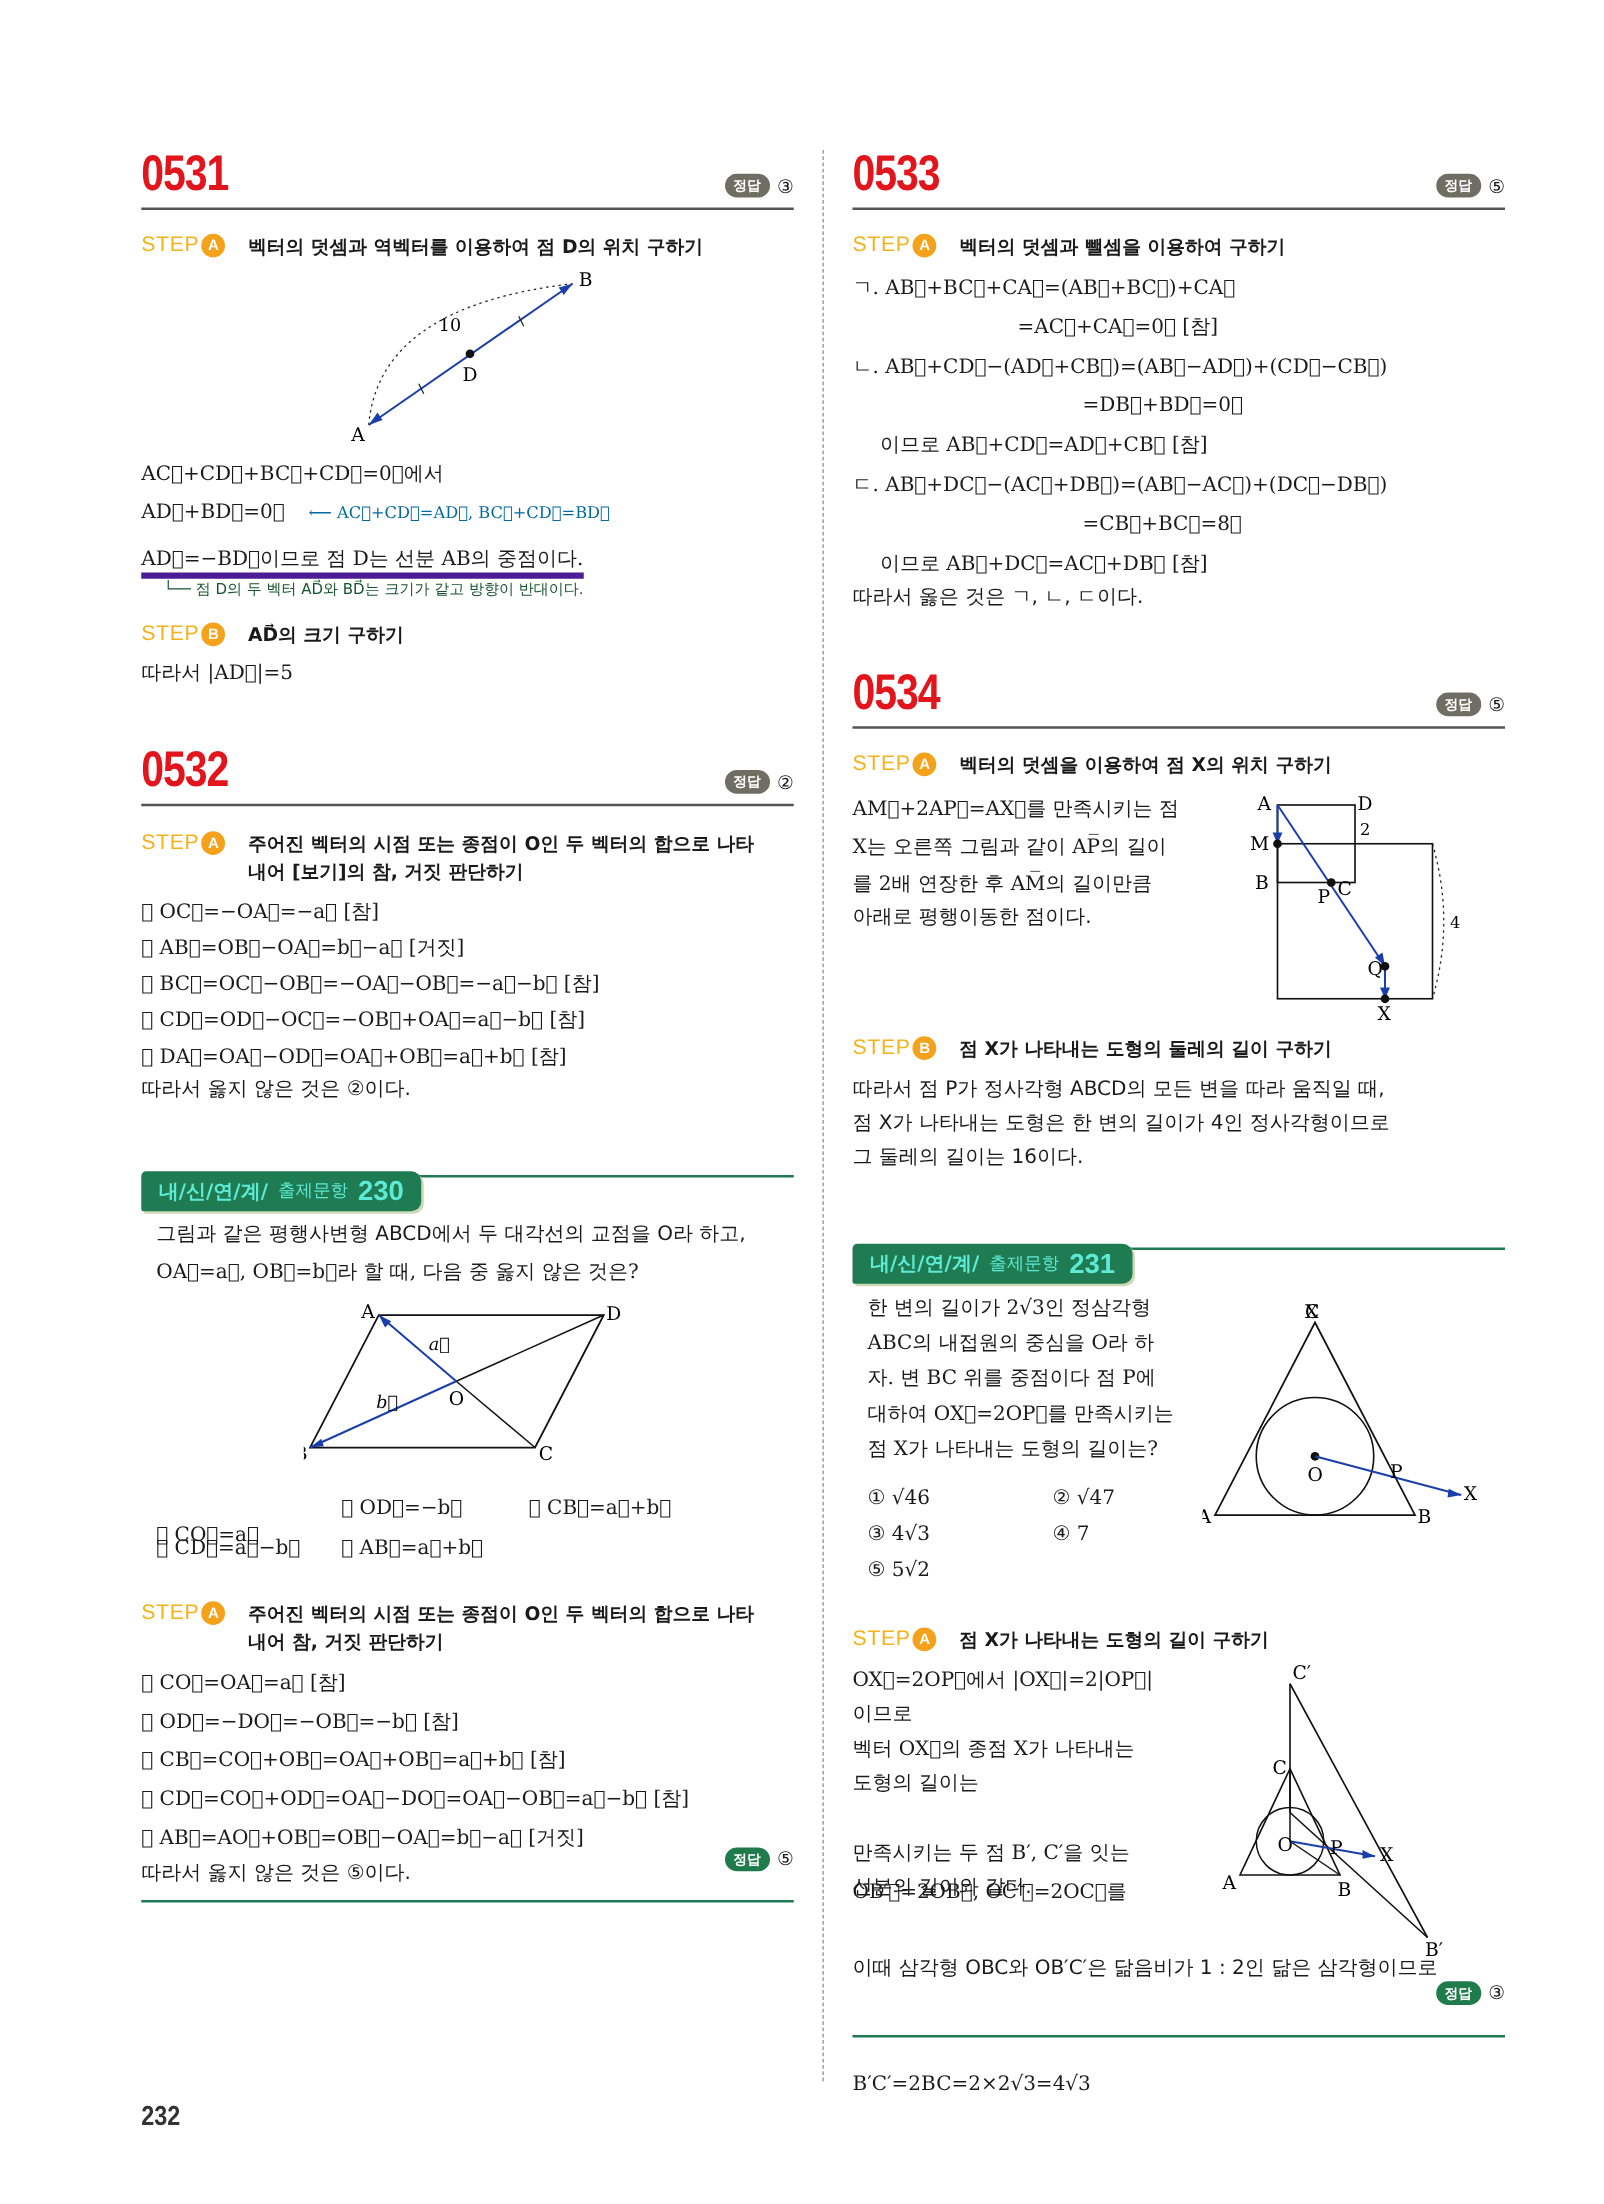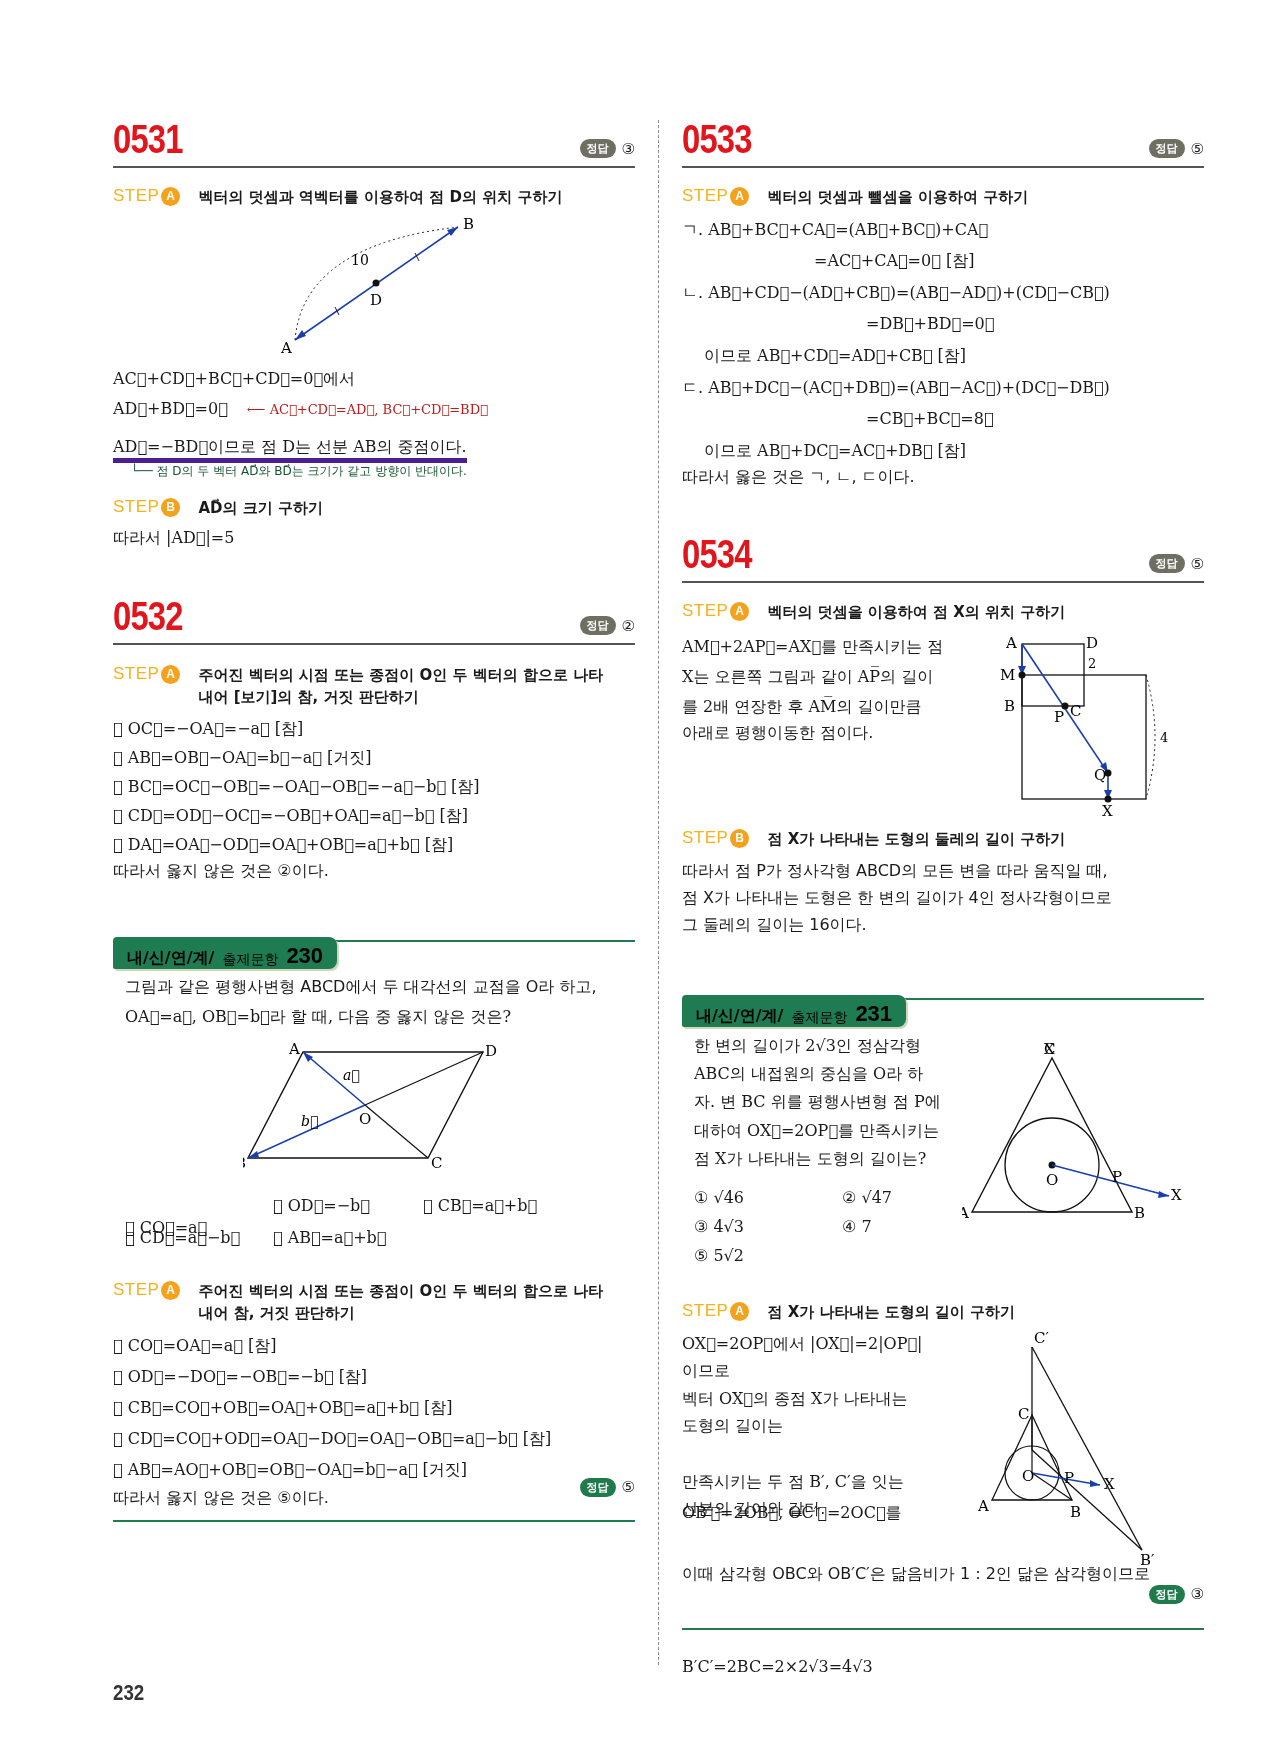--- a/index.html
+++ b/index.html
@@ -18,25 +18,25 @@
   .answer-pill { background: #6e6e62; color: #fff; font-size: 11px; border-radius: 10px; padding: 2px 7px; font-weight: bold; }
   .answer-pill.green { background: #1f7a4c; }
   .answer-val { font-size: 15px; }
 
   .step { position: absolute; left: 0; display: flex; align-items: flex-start; gap: 8px; }
   .step-label { color: #f4b21b; font-family: "Liberation Sans", sans-serif; font-size: 17px; letter-spacing: 0.5px; display: flex; align-items: center; gap: 2px; white-space: nowrap; }
   .step-badge { display: inline-flex; width: 19px; height: 19px; border-radius: 50%; background: #f4a21b; color: #fff; font-size: 12px; font-weight: bold; align-items: center; justify-content: center; }
   .step-title { font-weight: bold; font-size: 15px; line-height: 22px; color: #1a1a1a; padding-left: 10px; }
 
   .line { position: absolute; left: 0; font-size: 16px; white-space: nowrap; line-height: 22px; text-align: right; }
-  .note-red { color: #b91c1c; font-size: 13px; }
+  .note-red { color: #0369a1; font-size: 13px; }
   .note-blue { color: #14532d; font-size: 12px; }
 
   .naesin-banner { position: absolute; left: 0; width: 522px; height: 32px; }
-  .naesin-tab { position: absolute; left: 0; top: 0; height: 32px; padding: 0 14px; background: #1e7b52; color: #000000; border-radius: 4px 8px 8px 2px; display: flex; align-items: flex-end; gap: 8px; box-shadow: 2px 2px 0 #cfd8b8; }
+  .naesin-tab { position: absolute; left: 0; top: 0; height: 32px; padding: 0 14px; background: #1e7b52; color: #5eead4; border-radius: 4px 8px 8px 2px; display: flex; align-items: center; gap: 8px; box-shadow: 2px 2px 0 #cfd8b8; }
   .naesin-tab .lbl { font-weight: bold; font-size: 16px; }
   .naesin-tab .sub { font-size: 14px; }
   .naesin-tab .num { font-weight: bold; font-size: 22px; font-family: "Liberation Sans", sans-serif; }
   .naesin-rule { position: absolute; left: 200px; right: 0; top: 3px; border-top: 2px solid #1e7b52; }
 
   .end-rule { position: absolute; left: 0; width: 522px; border-top: 2px solid #1e7b52; }
 
   .page-num { position: absolute; left: 113px; top: 1680px; font-family: "Liberation Sans", sans-serif; font-weight: bold; font-size: 22px; color: #333; transform: scaleX(0.85); transform-origin: left; }
 
   .fig { position: absolute; }
@@ -248,21 +248,21 @@
   <div class="naesin-banner" style="top:995px;">
     <div class="naesin-rule"></div>
     <div class="naesin-tab">
       <span class="lbl">내/신/연/계/</span>
       <span class="sub">출제문항</span>
       <span class="num">231</span>
     </div>
   </div>
   <div class="line serif" style="top:1035px; left:12px;">한 변의 길이가 2√3인 정삼각형</div>
   <div class="line serif" style="top:1063px; left:12px;">ABC의 내접원의 중심을 O라 하</div>
-  <div class="line serif" style="top:1091px; left:12px;">자. 변 BC 위를 평행사변형 점 P에</div>
+  <div class="line serif" style="top:1091px; left:12px;">자. 변 BC 위를 중점이다 점 P에</div>
   <div class="line serif" style="top:1120px; left:12px;">대하여 OX⃗=2OP⃗를 만족시키는</div>
   <div class="line serif" style="top:1148px; left:12px;">점 X가 나타내는 도형의 길이는?</div>
   <div class="line serif" style="top:1187px; left:12px;">① √46</div>
   <div class="line serif" style="top:1187px; left:160px;">② √47</div>
   <div class="line serif" style="top:1216px; left:12px;">③ 4√3</div>
   <div class="line serif" style="top:1216px; left:160px;">④  7</div>
   <div class="line serif" style="top:1245px; left:12px;">⑤ 5√2</div>
   <svg class="fig" style="left:280px;top:1040px;" width="240" height="180">
     <polygon points="90,18 10,172 170,172" fill="none" stroke="#111" stroke-width="1.4"></polygon>
     <circle cx="90" cy="125" r="47" fill="none" stroke="#111" stroke-width="1.3"></circle>

